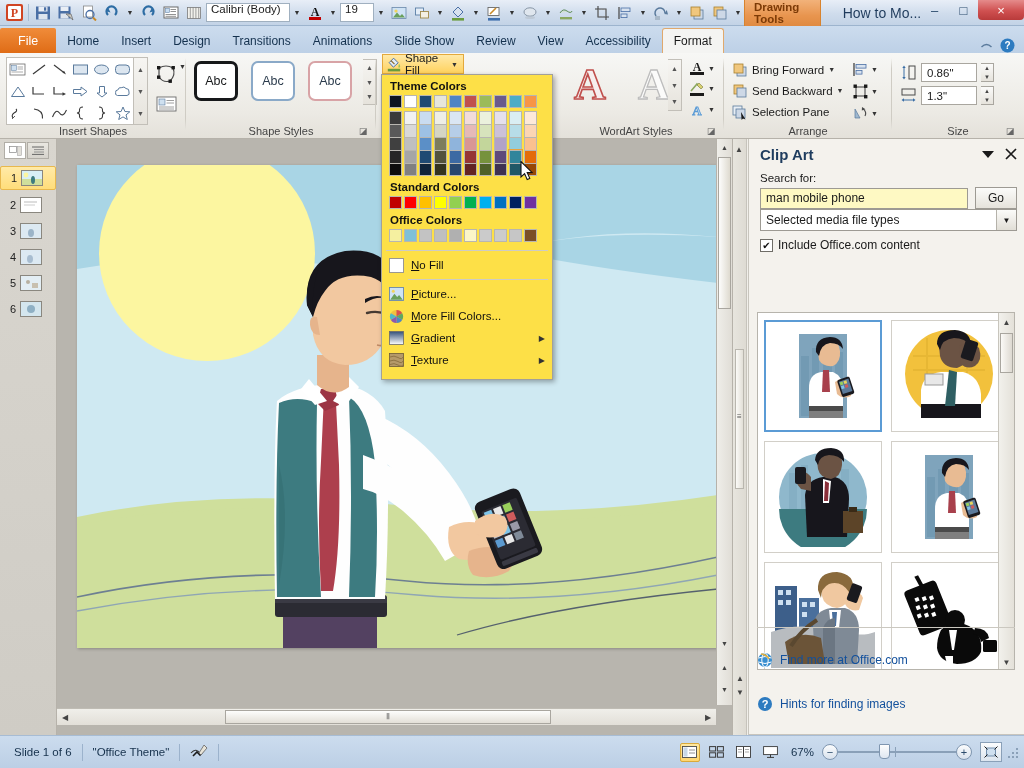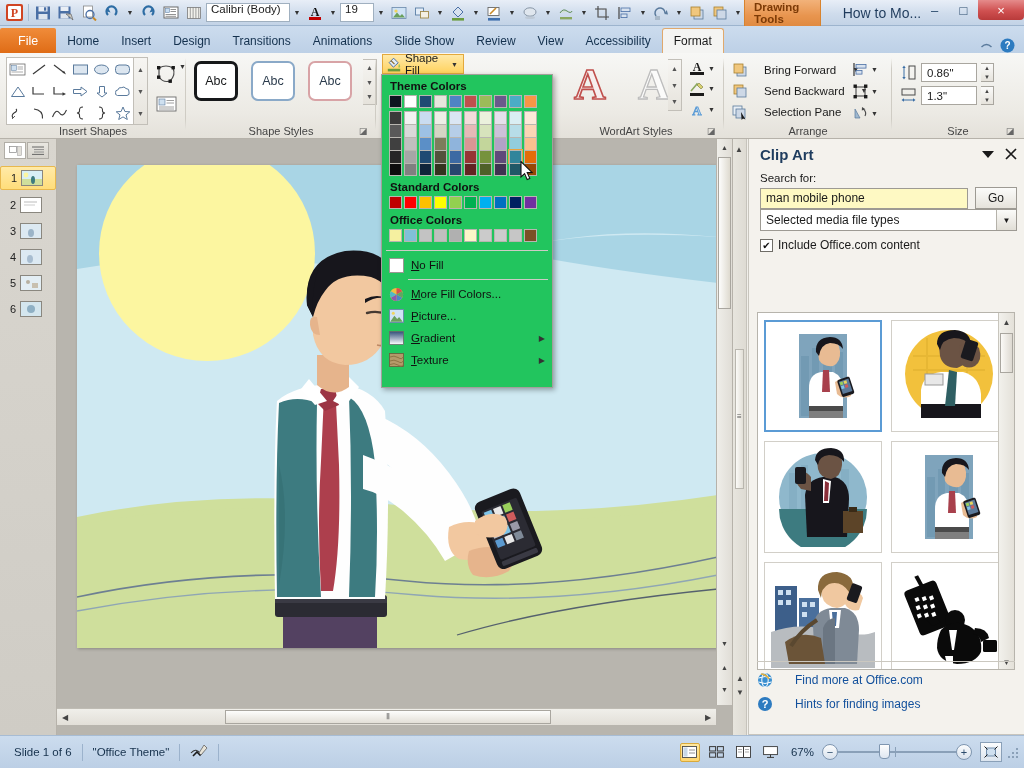--- a/index.html
+++ b/index.html
@@ -106,21 +106,21 @@
   
   .abcbox {
     width:44px; height:40px; display:flex; align-items:center; justify-content:center;
     font-size:12.5px; border-radius:7px; background:#fff;
   }
   .abc1 { border:3px solid #16181a; color:#16181a; }
   .abc2 { border:2px solid #8aa9c8; color:#2b3b4c; }
   .abc3 { border:2px solid #d8a3a6; color:#2b3b4c; }
 
   .rbtn {
-    display:flex; align-items:center; gap:16px; height:21px;
+    display:flex; align-items:center; gap:4px; height:21px;
     padding:0 4px; font-size:11.5px; white-space:nowrap; color:#1a1a1a;
   }
   .sizerow { display:flex; align-items:center; gap:4px; margin-bottom:4px; }
   .sizefield {
     width:56px; height:19px; background:#fff; border:1px solid #a9a69f;
     font-size:11.5px; display:flex; align-items:center; padding-left:5px;
   }
   .spin { width:13px; height:19px; border:1px solid #a9a69f; border-left:none;
     background:linear-gradient(#fbfbfa,#e6e3dc); display:flex; flex-direction:column; }
   .spin div { flex:1; font-size:6px; text-align:center; line-height:8px; color:#444; }
@@ -129,23 +129,23 @@
   .shapefill {
     position:absolute; left:382px; top:54px; width:82px; height:20px;
     background:linear-gradient(#ffe9a8,#ffd25e); border:1px solid #e3a93c;
     display:flex; align-items:center; gap:3px; padding-left:3px;
     font-size:11.5px; color:#1a1a1a; z-index:40;
   }
 
   
   .menu {
     position:absolute; left:381px; top:74px; width:172px;
-    background:#22c55e; border:1px solid #a2a09a;
+    background:#fde047; border:1px solid #a2a09a;
     box-shadow:2px 2px 5px rgba(0,0,0,.32); z-index:50;
-    padding-bottom:16px;
+    padding-bottom:8px;
   }
   .mhead { font-size:11.5px; font-weight:bold; padding:5px 0 3px 8px; color:#111; }
   .swrow { display:flex; padding-left:7px; gap:2px; }
   .sw { width:13px; height:13px; border:1px solid #b8b6b0; }
   .themecol { display:flex; flex-direction:column; }
   .themecol .sw { border-bottom:none; }
   .themecol .sw:last-child { border-bottom:1px solid #b8b6b0; }
   .themecol .sw:first-child { margin-bottom:3px; border-bottom:1px solid #b8b6b0; }
   .cursor-sel { outline:1.5px solid #e8a33d; outline-offset:0px; }
   .mitem {
@@ -234,21 +234,21 @@
   }
   .rgrid { display:grid; grid-template-columns:1fr 1fr; gap:9px; padding:7px 6px; }
   .rcell { height:112px; border:1px solid #d2cfc8; background:#fff;
     display:flex; align-items:center; justify-content:center; overflow:hidden; }
   .rcell.selected { border:2px solid #5b9bd5; }
   .rscroll { position:absolute; right:0; top:0; width:16px; height:356px;
     background:linear-gradient(90deg,#f2f1ec,#e4e1d9); border-left:1px solid #c8c5bd; }
   .rthumb { position:absolute; left:1px; top:20px; width:13px; height:40px;
     background:linear-gradient(90deg,#fbfaf7,#ddd9d1); border:1px solid #a9a69f; }
   .cp-foot { position:absolute; left:8px; bottom:18px; width:258px; }
-  .cp-link { display:flex; align-items:center; gap:22px; height:24px; font-size:12px; color:#12509c; }
+  .cp-link { display:flex; align-items:center; gap:7px; height:24px; font-size:12px; color:#12509c;margin-top:20px; }
   .cp-splitline { height:1px; background:#cbc8c0; margin:0 0 6px 0; }
 
   
   .status {
     position:absolute; left:0; bottom:0; width:1024px; height:33px;
     background:linear-gradient(#ccdcee,#bccfe5); border-top:1px solid #a7bcd4;
     display:flex; align-items:center; padding:0 4px;
   }
   .stcell { display:flex; align-items:center; height:21px; padding:0 10px;
     font-size:11.5px; color:#16314c; }
@@ -943,40 +943,40 @@
 
     <div class="mitem">
       <span class="mi-ico">
           <span class="nofillsw"></span>
         </span>
       <span class="mi-lab"><u>N</u><span>o Fill</span></span>
     </div>
     <div class="msep"></div>
     <div class="mitem">
       <span class="mi-ico">
+        <svg width="15" height="14" viewBox="0 0 15 14">
+            <rect x="0.5" y="0.5" width="14" height="13" fill="#cfe3f5" stroke="#6a88aa" stroke-width=".9"></rect>
+            <circle cx="4.3" cy="4.2" r="1.5" fill="#f2d45c"></circle>
+            <path d="M1.2 12.8 L5.4 6.8 L8.2 10 L10.1 8 L13.8 12.8 Z" fill="#6aa05c"></path>
+          </svg>
+      </span>
+      <span class="mi-lab"><u>P</u><span>icture...</span></span>
+    </div>
+    <div class="mitem">
+      <span class="mi-ico">
         <svg width="15" height="15" viewBox="0 0 15 15">
             <circle cx="7.5" cy="7.5" r="6.6" fill="#f0c040"></circle>
             <path d="M7.5 7.5 L7.5 .9 A6.6 6.6 0 0 1 13.2 4.2 Z" fill="#d85050"></path>
             <path d="M7.5 7.5 L13.2 4.2 A6.6 6.6 0 0 1 13.2 10.8 Z" fill="#60a860"></path>
             <path d="M7.5 7.5 L13.2 10.8 A6.6 6.6 0 0 1 7.5 14.1 Z" fill="#4a86c8"></path>
             <path d="M7.5 7.5 L7.5 14.1 A6.6 6.6 0 0 1 1.8 10.8 Z" fill="#8a5ab0"></path>
             <path d="M7.5 7.5 L1.8 10.8 A6.6 6.6 0 0 1 1.8 4.2 Z" fill="#50b8c8"></path>
           </svg>
       </span>
       <span class="mi-lab"><u>M</u><span>ore Fill Colors...</span></span>
-    </div>
-    <div class="mitem">
-      <span class="mi-ico">
-        <svg width="15" height="14" viewBox="0 0 15 14">
-            <rect x="0.5" y="0.5" width="14" height="13" fill="#cfe3f5" stroke="#6a88aa" stroke-width=".9"></rect>
-            <circle cx="4.3" cy="4.2" r="1.5" fill="#f2d45c"></circle>
-            <path d="M1.2 12.8 L5.4 6.8 L8.2 10 L10.1 8 L13.8 12.8 Z" fill="#6aa05c"></path>
-          </svg>
-      </span>
-      <span class="mi-lab"><u>P</u><span>icture...</span></span>
     </div>
     <div class="mitem">
       <span class="mi-ico">
         <svg width="15" height="14" viewBox="0 0 15 14">
             <defs>
               <linearGradient id="gg" x1="0" y1="0" x2="0" y2="1">
                 <stop offset="0" stop-color="#33507a"></stop>
                 <stop offset="1" stop-color="#ffffff"></stop>
               </linearGradient>
             </defs>

